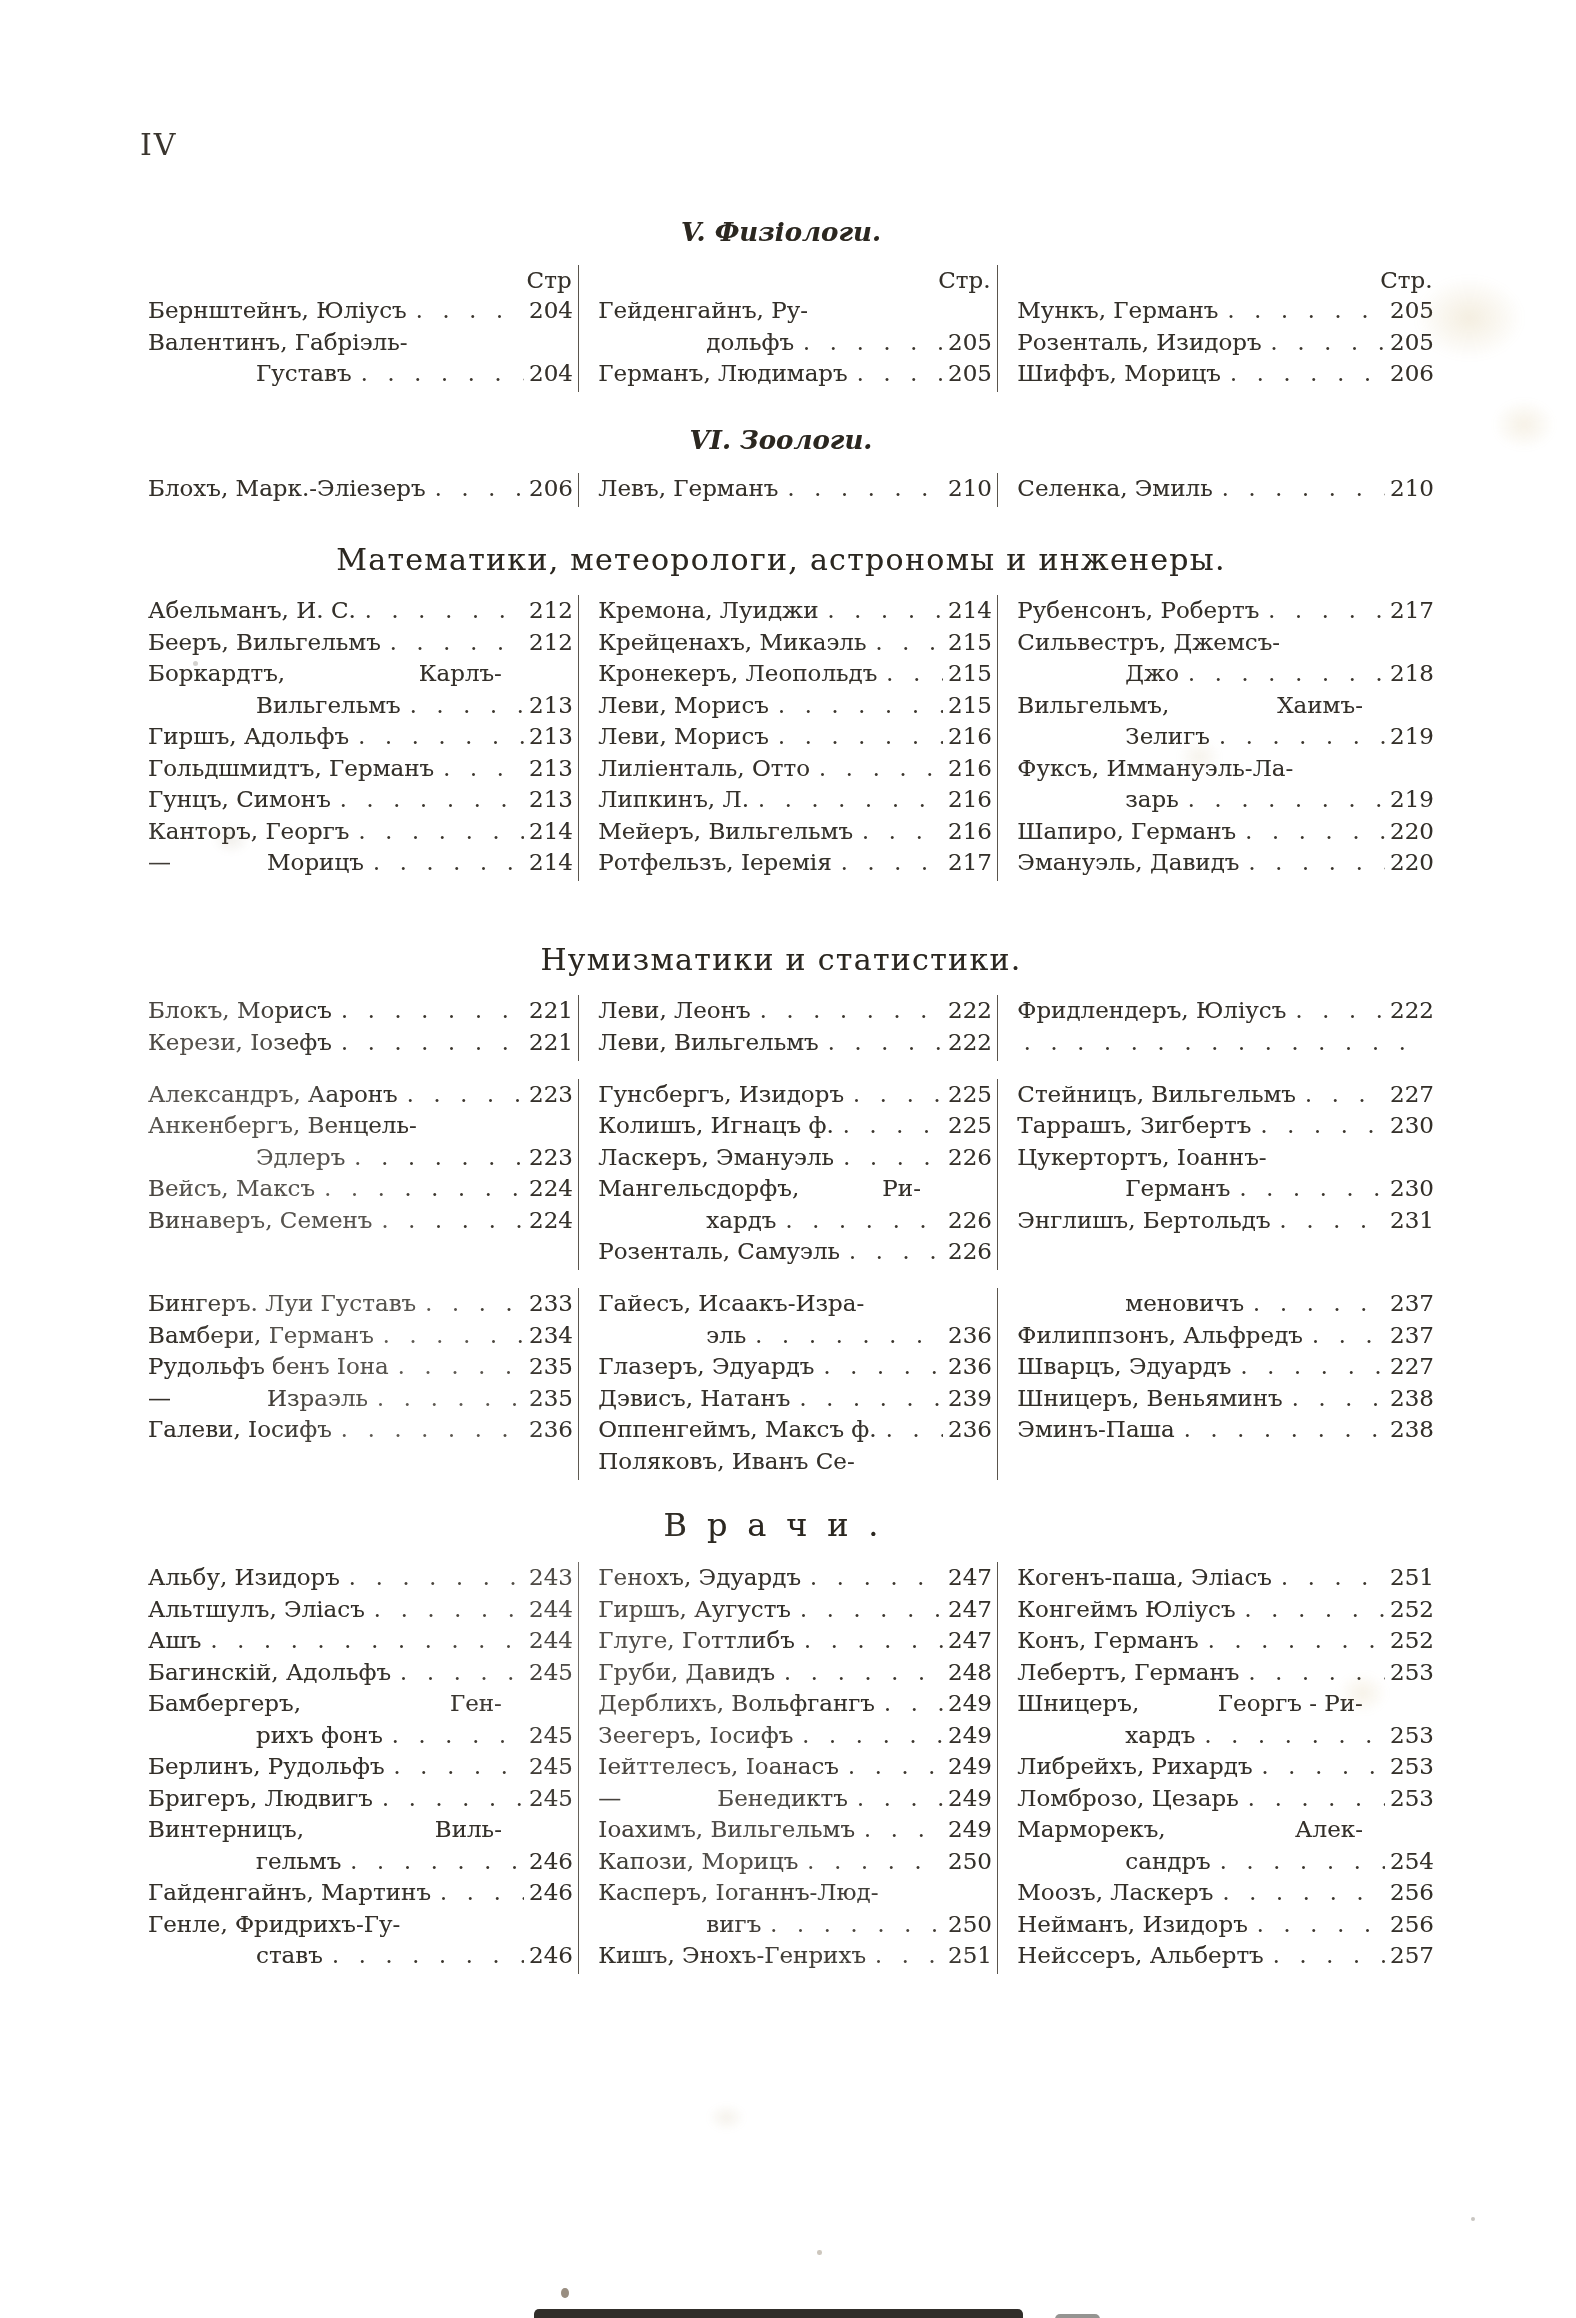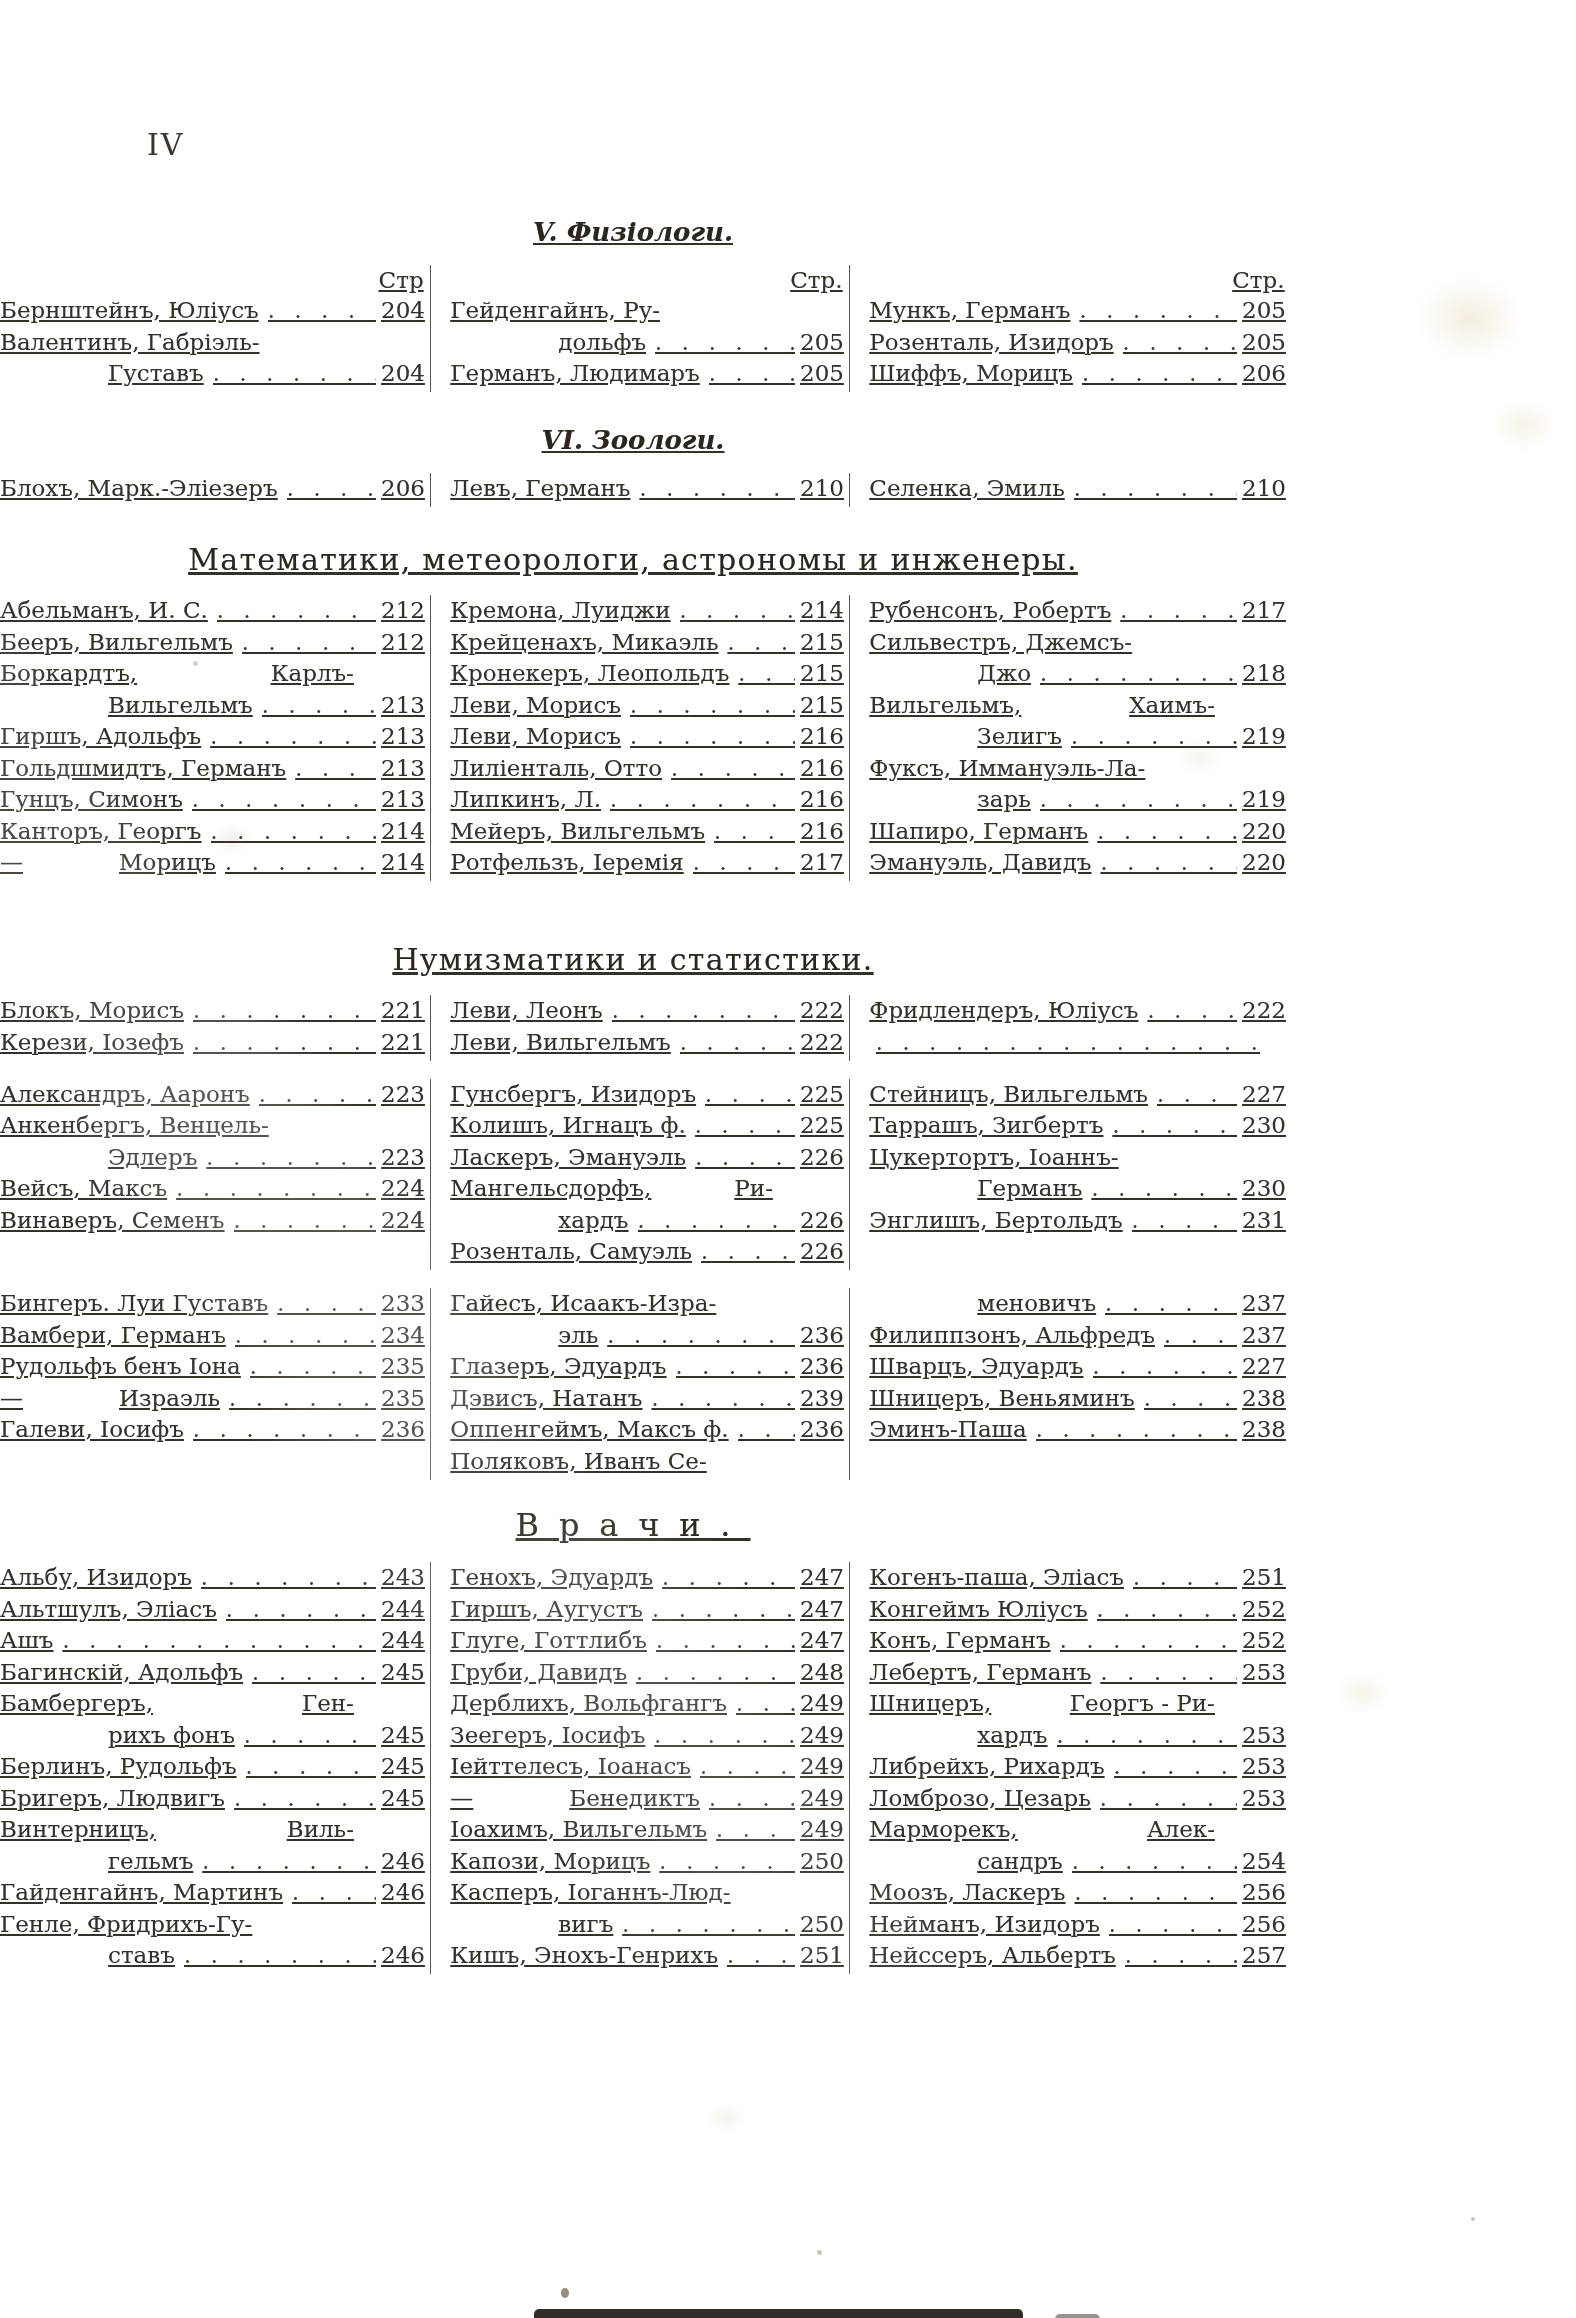--- a/index.html
+++ b/index.html
@@ -9,24 +9,24 @@
     background:
       radial-gradient(ellipse at 58% 38%, rgba(255,255,255,.22), transparent 62%),
       radial-gradient(ellipse at 97% 14%, rgba(196,166,106,.10), transparent 42%),
       radial-gradient(ellipse at 3% 97%, rgba(120,110,90,.10), transparent 35%),
       linear-gradient(90deg,#d9d6cf 0%,#e8e6e0 7%,#edecе6 55%,#e7e4dd 93%,#ddd9d1 100%),
       #e8e6e0;
     color:#34302a;
   }
   .page{position:absolute;inset:0;}
   .corner{
-    position:absolute;left:147px;top:127px;
+    position:absolute;left:140px;top:127px;
     font-size:30px;letter-spacing:1.9px;color:#3a352e;
   }
-  #sections{width:1350px;text-decoration:underline;}
+  #sections{margin-left:148px;width:1350px;}
   .heading{
     text-align:center;padding-right:84px;margin:0 0 16.7px 0;
     color:#2b2720;font-weight:normal;
     text-shadow:0 0 0.6px rgba(50,45,38,.35);
   }
   #sections > .heading:first-child{margin-top:217px;}
   .h-italic{font-style:italic;font-weight:bold;font-size:26px;margin-top:33px;}
   .h-big{font-size:30px;letter-spacing:1.3px;margin-top:35px;}
   .h-big.hm-tall{margin-top:61px;}
   .h-big.hm-taller{margin-top:80px;}

